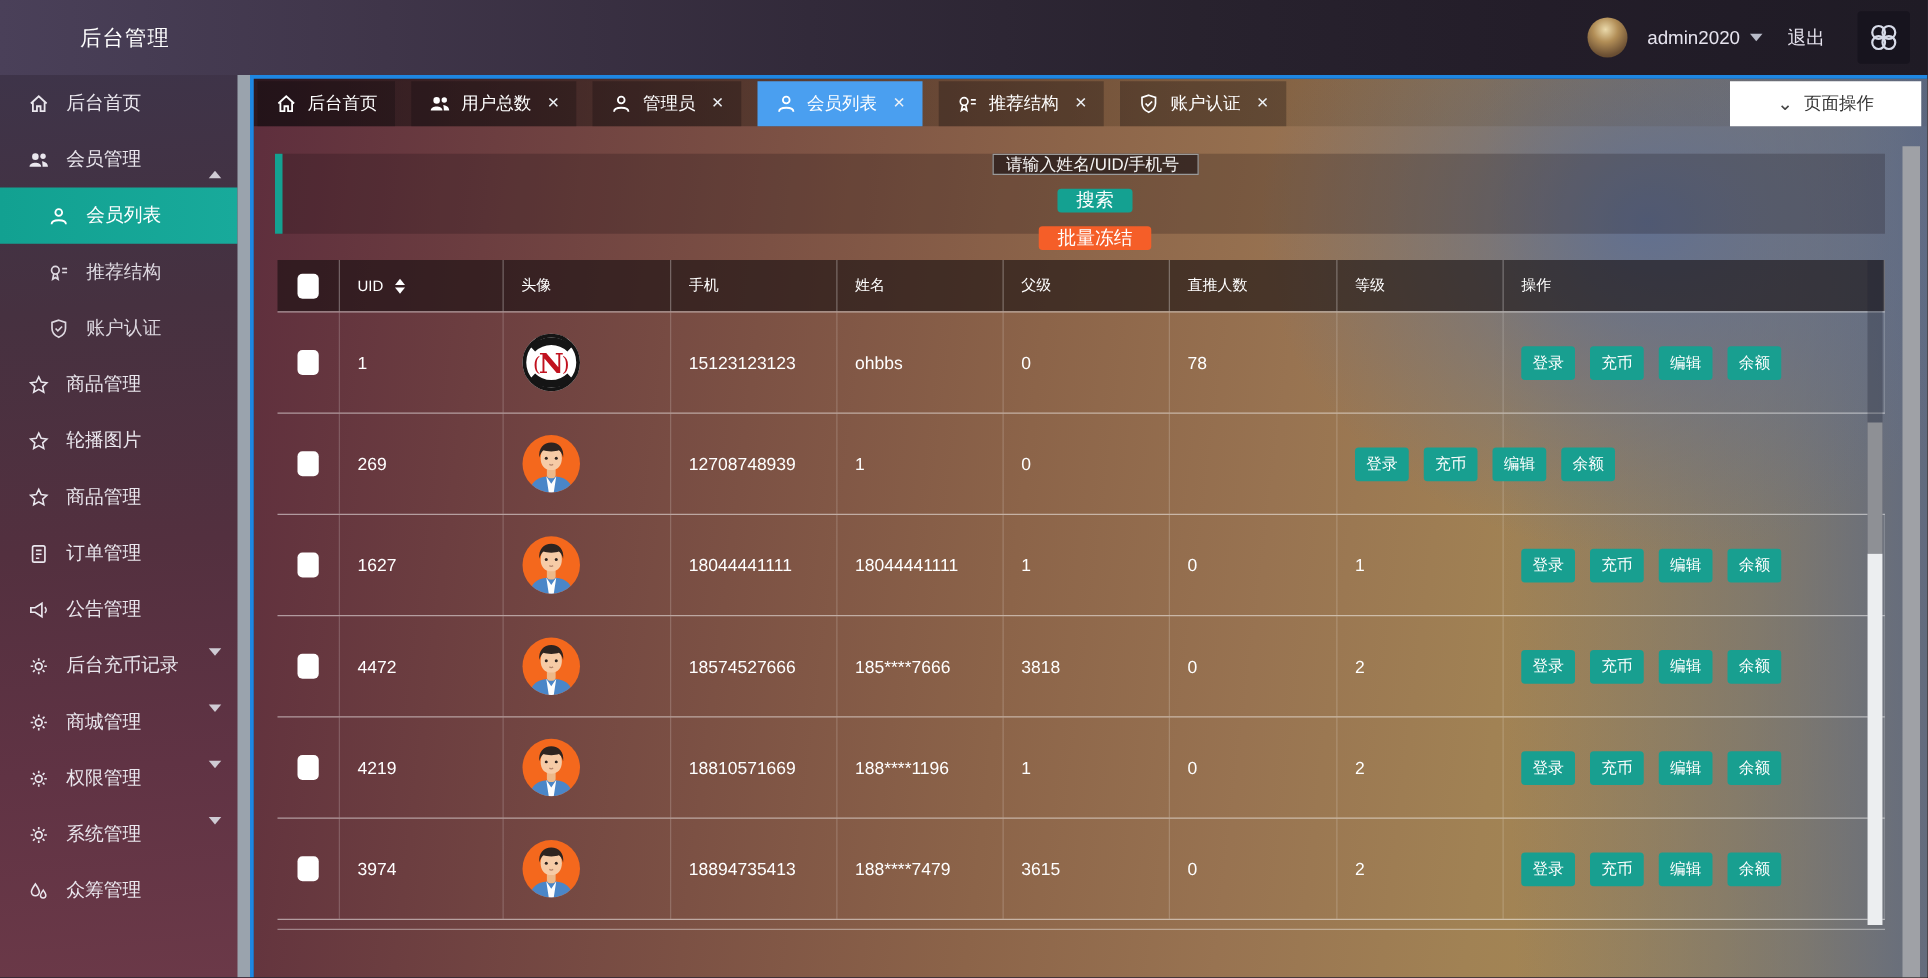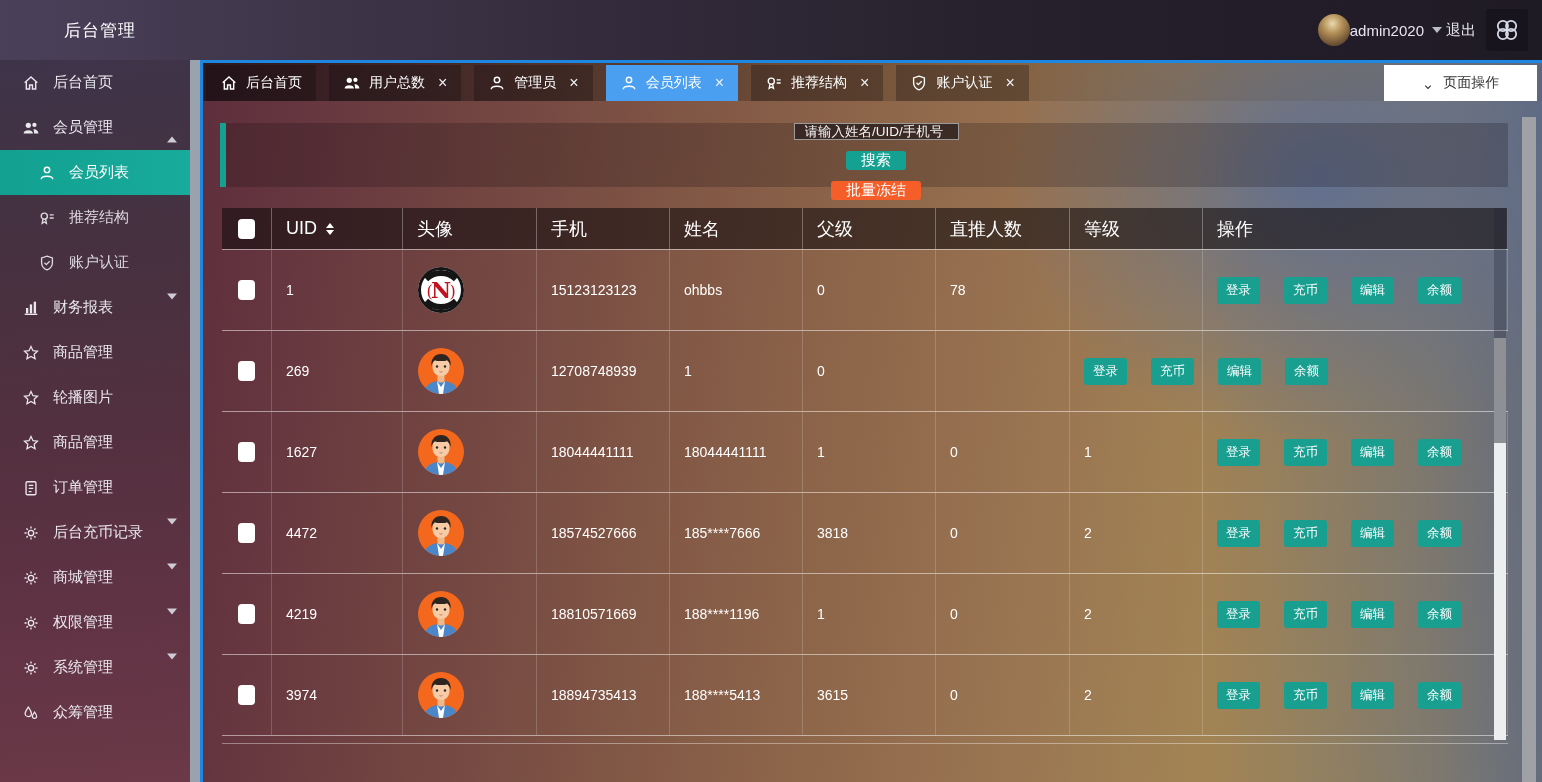--- a/index.html
+++ b/index.html
@@ -4,21 +4,21 @@
 <style>
   html,body{margin:0;padding:0;width:1542px;height:782px;overflow:hidden;background:#2a2430;
     font-family:"Liberation Sans","DejaVu Sans",sans-serif;}
   .app{position:relative;width:1542px;height:761px;}
 
   
   .topbar{position:absolute;left:0;top:0;width:1542px;height:60px;z-index:20;
     background:linear-gradient(90deg,#4a4059 0%,#3f3549 20%,#322a3a 42%,#28222e 62%,#231d29 80%,#1f1b25 100%);
     display:flex;align-items:center;justify-content:space-between;}
   .topbar-title{margin-left:64px;font-size:17px;color:#fff;letter-spacing:1px;}
-  .topbar-right{display:flex;align-items:center;margin-right:14px;}
+  .topbar-right{display:flex;align-items:center;gap:16px;margin-right:14px;}
   .tb-avatar{width:32px;height:32px;border-radius:50%;cursor:pointer;
     background:radial-gradient(circle at 45% 30%,#ead9ab 0%,#b28e57 35%,#6d5134 72%,#4b3826 100%);}
   .tb-user{display:flex;align-items:center;gap:8px;color:#e7e4ef;font-size:15px;cursor:pointer;}
   .caret-dn{width:0;height:0;border-left:5px solid transparent;border-right:5px solid transparent;border-top:6px solid #b9bcc9;}
   .caret-up-s{width:0;height:0;border-left:5px solid transparent;border-right:5px solid transparent;border-bottom:6px solid #cfcbd4;}
   .caret-dn-s{width:0;height:0;border-left:5px solid transparent;border-right:5px solid transparent;border-top:6px solid #cfcbd4;}
   .tb-logout{color:#e7e4ef;font-size:15px;margin-left:4px;cursor:pointer;}
   .clover{width:42px;height:42px;background:#17141e;border-radius:3px;display:flex;align-items:center;justify-content:center;margin-left:10px;cursor:pointer;}
 
   
@@ -58,29 +58,29 @@
   .search-input{width:165px;height:37px;box-sizing:border-box;background:rgba(24,17,21,.62);
     border:1px solid #9a9a9a;color:#fff;padding:0 10px;font-size:13.5px;font-family:inherit;}
   .search-input::placeholder{color:#fff;opacity:.95;}
   .btn{height:37px;border:none;border-radius:3px;color:#fff;font-size:15px;padding:0 15px;cursor:pointer;font-family:inherit;}
   .btn.teal{background:#14a191;}
   .btn.orange{background:#f55e28;}
 
   
   .table{margin:21px 34px 0 19px;position:relative;color:#fff;}
   .grid-row{display:grid;grid-template-columns:50px 131px 134px 133px 133px 133px 134px 133px 1fr;}
-  .thead{height:41px;background:rgba(20,13,15,.6);align-items:center;font-size:18px;}
+  .thead{height:41px;background:rgba(20,13,15,.6);align-items:center;font-size:12px;}
   .th{padding-left:14px;height:100%;display:flex;align-items:center;border-right:1px solid rgba(255,255,255,.3);box-sizing:border-box;}
   .th.cell-cb,.td.cell-cb{padding:0;justify-content:center;}
   .trow{height:80px;align-items:center;border-top:1px solid rgba(255,255,255,.5);font-size:14px;}
   .td{padding-left:14px;height:100%;display:flex;align-items:center;border-right:1px solid rgba(255,255,255,.18);box-sizing:border-box;}
   .cbx{width:17px;height:20px;background:#fff;border-radius:4px;cursor:pointer;}
   .avatar48{width:48px;height:48px;border-radius:50%;flex:0 0 auto;}
   .avatar48 svg{width:48px;height:48px;display:block;}
-  .abtn{background:#189f90;color:#fff;font-size:12.5px;padding:5px 9px;border:none;border-radius:3px;margin-right:24px;cursor:pointer;font-family:inherit;white-space:nowrap;}
+  .abtn{background:#189f90;color:#fff;font-size:12.5px;padding:5px 9px;border:none;border-radius:3px;margin-right:12px;cursor:pointer;font-family:inherit;white-space:nowrap;}
   .partial{height:7px;border-top:1px solid rgba(255,255,255,.5);border-bottom:1px solid rgba(255,255,255,.38);}
   .sort{display:inline-flex;flex-direction:column;gap:2px;margin-left:9px;}
   .sort i{display:block;width:0;height:0;border-left:4px solid transparent;border-right:4px solid transparent;}
   .sort .up{border-bottom:5px solid #fff;}
   .sort .dn{border-top:5px solid #fff;}
 
   
   .inner-scroll{position:absolute;right:36px;top:145px;width:12px;height:532px;background:rgba(30,34,48,.28);}
   .inner-thumb-grey{position:absolute;left:0;top:130px;width:100%;height:105px;background:#8e9095;}
   .inner-thumb-white{position:absolute;left:0;top:235px;width:100%;height:297px;background:#eceef0;}
@@ -157,32 +157,20 @@
           <span class="icon">
             <svg viewBox="0 0 20 20" fill="none" stroke="currentColor" stroke-width="1.5">
               <path d="M10 2.4 L16 4.4 V9.6 C16 13.7 13.4 16.2 10 17.6 C6.6 16.2 4 13.7 4 9.6 V4.4 Z"></path>
               <path d="M7.2 9.8 L9.2 11.8 L13 8"></path>
             </svg>
           </span>
           <span class="side-label">账户认证</span>
         </div>
         <div class="side-item">
           <span class="icon">
-            <svg viewBox="0 0 20 20">
-              <path d="M3 17 H17" stroke="currentColor" stroke-width="1.5" fill="none"></path>
-              <rect x="4.4" y="10" width="2.6" height="6" fill="currentColor"></rect>
-              <rect x="8.7" y="6" width="2.6" height="10" fill="currentColor"></rect>
-              <rect x="13" y="3" width="2.6" height="13" fill="currentColor"></rect>
-            </svg>
-          </span>
-          <span class="side-label">财务报表</span>
-          <span class="caret-holder"><span class="caret-dn-s"></span></span>
-        </div>
-        <div class="side-item">
-          <span class="icon">
             <svg viewBox="0 0 20 20" fill="none" stroke="currentColor" stroke-width="1.4">
               <path d="M10 2.8 L12.2 7.4 L17.2 8 L13.5 11.4 L14.5 16.4 L10 13.9 L5.5 16.4 L6.5 11.4 L2.8 8 L7.8 7.4 Z"></path>
             </svg>
           </span>
           <span class="side-label">商品管理</span>
         </div>
         <div class="side-item">
           <span class="icon">
             <svg viewBox="0 0 20 20" fill="none" stroke="currentColor" stroke-width="1.4">
               <path d="M10 2.8 L12.2 7.4 L17.2 8 L13.5 11.4 L14.5 16.4 L10 13.9 L5.5 16.4 L6.5 11.4 L2.8 8 L7.8 7.4 Z"></path>
@@ -199,20 +187,29 @@
           <span class="side-label">商品管理</span>
         </div>
         <div class="side-item">
           <span class="icon">
             <svg viewBox="0 0 20 20" fill="none" stroke="currentColor" stroke-width="1.5">
               <rect x="4.5" y="3" width="11" height="14.5" rx="1.5"></rect>
               <path d="M7.5 7 H12.5 M7.5 10.5 H12.5 M7.5 14 H10.5" stroke-width="1.4"></path>
             </svg>
           </span>
           <span class="side-label">订单管理</span>
+        </div>
+        <div class="side-item">
+          <span class="icon">
+            <svg viewBox="0 0 20 20" fill="none" stroke="currentColor" stroke-width="1.5">
+              <path d="M3 8 V12 H6.8 L12.8 16 V4 L6.8 8 Z"></path>
+              <path d="M15.4 7.4 C17 9 17 11 15.4 12.6" stroke-width="1.4"></path>
+            </svg>
+          </span>
+          <span class="side-label">公告管理</span>
         </div>
         <div class="side-item">
           <span class="icon">
             <svg viewBox="0 0 20 20" fill="none" stroke="currentColor" stroke-width="1.5">
               <circle cx="10" cy="10" r="3"></circle>
               <path d="M10 2.8 V5.1 M10 14.9 V17.2 M2.8 10 H5.1 M14.9 10 H17.2 M4.9 4.9 L6.5 6.5 M13.5 13.5 L15.1 15.1 M15.1 4.9 L13.5 6.5 M6.5 13.5 L4.9 15.1"></path>
             </svg>
           </span>
           <span class="side-label">后台充币记录</span>
           <span class="caret-holder"><span class="caret-dn-s"></span></span>
@@ -580,21 +577,21 @@
                     <path d="M15.5 19.5 C15.5 13 19 9.5 24 9.5 C29 9.5 32.5 13 32.5 19.5 C32.5 25 29.5 29 24 29 C18.5 29 15.5 25 15.5 19.5 Z" fill="#f6cba6"></path>
                     <path d="M14.5 19 C13.5 11.5 18 7 24 7 C30 7 34.5 11.5 33.5 19 C32.8 15.5 31 13.8 30 13.2 C28 14.4 20 14.4 18 13.2 C17 13.8 15.2 15.5 14.5 19 Z" fill="#2e2420"></path>
                     <circle cx="20" cy="19.5" r="1.2" fill="#2e2420"></circle>
                     <circle cx="28" cy="19.5" r="1.2" fill="#2e2420"></circle>
                     <path d="M22.5 24.5 C23.5 25.2 24.5 25.2 25.5 24.5" fill="none" stroke="#b4846a" stroke-width="1"></path>
                   </g>
                 </svg>
               </span>
             </div>
             <div class="td">18894735413</div>
-            <div class="td">188****5413</div>
+            <div class="td">188****7479</div>
             <div class="td">3615</div>
             <div class="td">0</div>
             <div class="td">2</div>
             <div class="td">
               <button class="abtn">登录</button>
               <button class="abtn">充币</button>
               <button class="abtn">编辑</button>
               <button class="abtn">余额</button>
             </div>
           </div>

